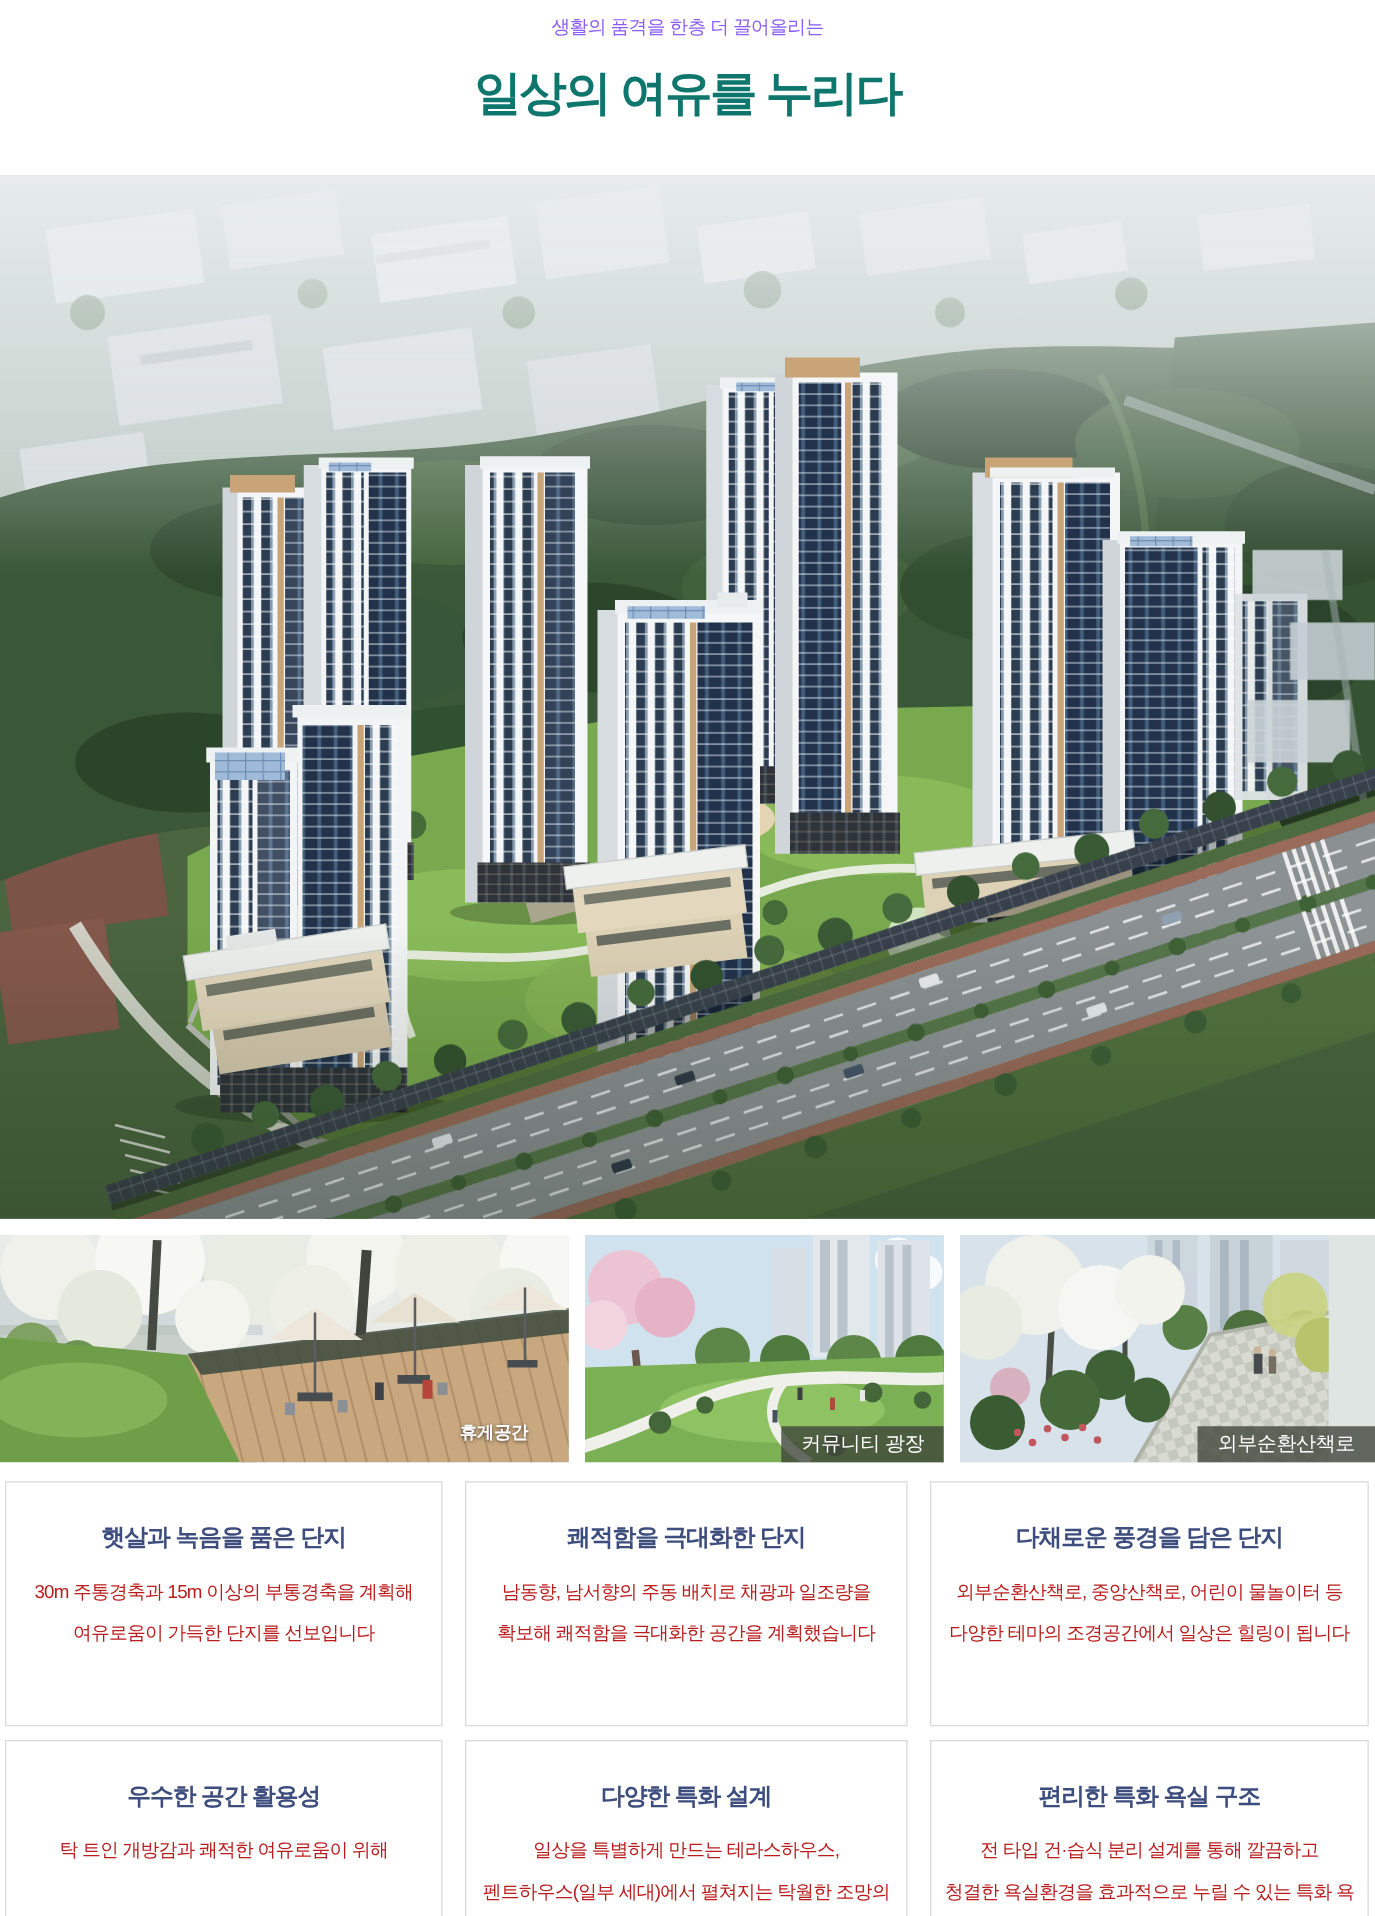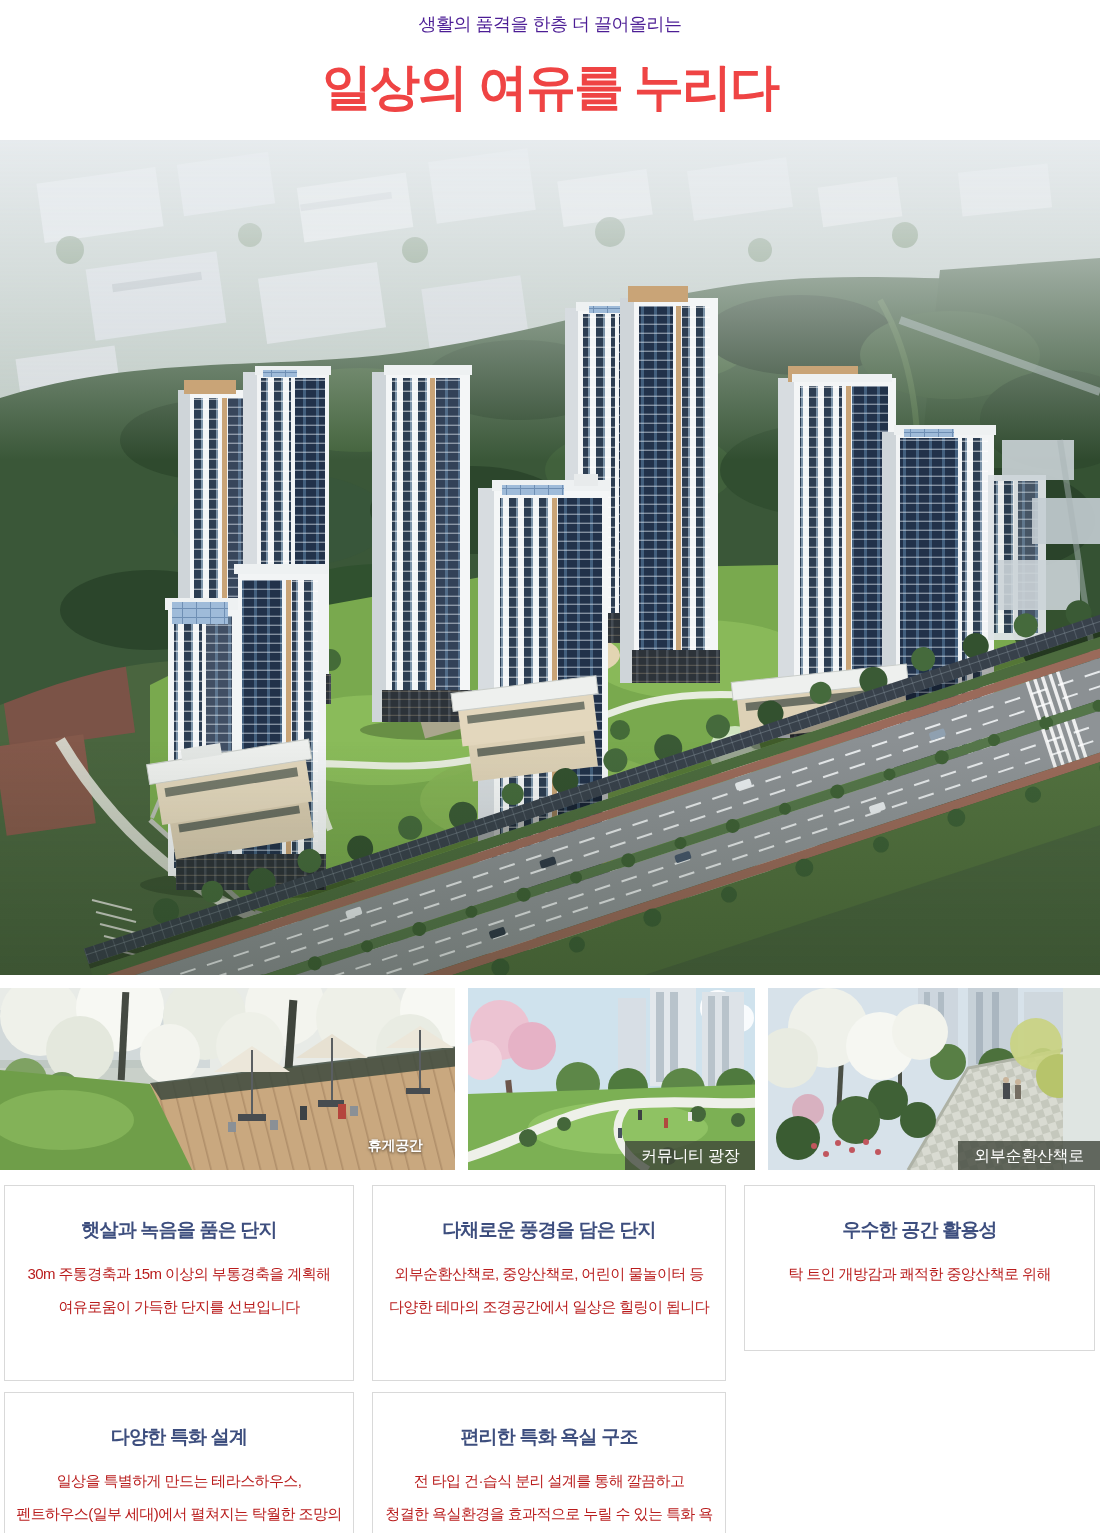--- a/index.html
+++ b/index.html
@@ -1,22 +1,22 @@
 <!DOCTYPE html>
 <html><head>
 <meta charset="utf-8">
 <style>
   html,body{margin:0;padding:0;background:#fff}
   body{width:1100px;font-family:"Liberation Sans","DejaVu Sans",sans-serif;-webkit-font-smoothing:antialiased}
   .page{width:1100px;overflow:hidden}
 
   
   .header{height:140px;box-sizing:border-box;text-align:center;padding-top:12px}
-  .subtitle{font-size:18px;color:#4c1d95;margin:0 0 18px;letter-spacing:-0.5px}
-  .title{font-size:50px;font-weight:800;color:#ef4444;margin:16px;letter-spacing:-2px}
+  .subtitle{font-size:15px;color:#8b5cf6;margin:0 0 18px;letter-spacing:-0.5px}
+  .title{font-size:38px;font-weight:800;color:#0f766e;margin:16px;letter-spacing:-2px}
 
   
   .hero{position:relative;width:1100px;height:835px;overflow:hidden;background:#47603f}
   .hero svg{display:block}
 
   
   .photos{display:flex;gap:13px;margin-top:13px}
   .photo{position:relative;height:182px;overflow:hidden;background:#dfe5e2}
   .photo.p1{width:477px}.photo.p2{width:302px}.photo.p3{width:348px}
   .photo svg{display:block}
@@ -600,27 +600,32 @@
     </div>
   </div>
 
   <div class="cards">
     <div class="card">
       <h3 class="card-title">햇살과 녹음을 품은 단지</h3>
       <p class="card-line">30m 주통경축과 15m 이상의 부통경축을 계획해</p>
       <p class="card-line">여유로움이 가득한 단지를 선보입니다</p>
     </div>
     <div class="card">
+      <h3 class="card-title">쾌적함을 극대화한 단지</h3>
+      <p class="card-line">남동향, 남서향의 주동 배치로 채광과 일조량을</p>
+      <p class="card-line">확보해 쾌적함을 극대화한 공간을 계획했습니다</p>
+    </div>
+    <div class="card">
       <h3 class="card-title">다채로운 풍경을 담은 단지</h3>
       <p class="card-line">외부순환산책로, 중앙산책로, 어린이 물놀이터 등</p>
       <p class="card-line">다양한 테마의 조경공간에서 일상은 힐링이 됩니다</p>
     </div>
     <div class="card r2">
       <h3 class="card-title">우수한 공간 활용성</h3>
-      <p class="card-line">탁 트인 개방감과 쾌적한 중앙산책로 위해</p>
+      <p class="card-line">탁 트인 개방감과 쾌적한 여유로움이 위해</p>
     </div>
     <div class="card r2">
       <h3 class="card-title">다양한 특화 설계</h3>
       <p class="card-line">일상을 특별하게 만드는 테라스하우스,</p>
       <p class="card-line">펜트하우스(일부 세대)에서 펼쳐지는 탁월한 조망의 가치</p>
     </div>
     <div class="card r2">
       <h3 class="card-title">편리한 특화 욕실 구조</h3>
       <p class="card-line">전 타입 건·습식 분리 설계를 통해 깔끔하고</p>
       <p class="card-line">청결한 욕실환경을 효과적으로 누릴 수 있는 특화 욕실</p>

